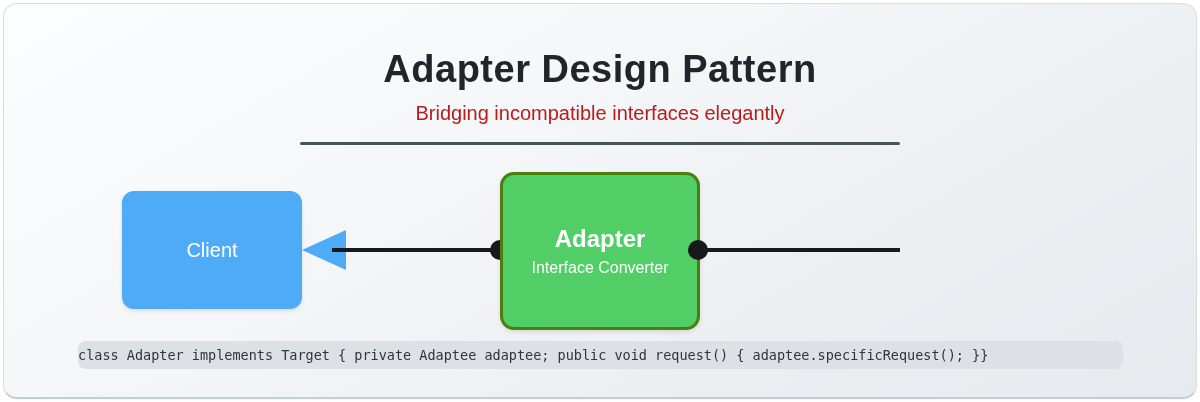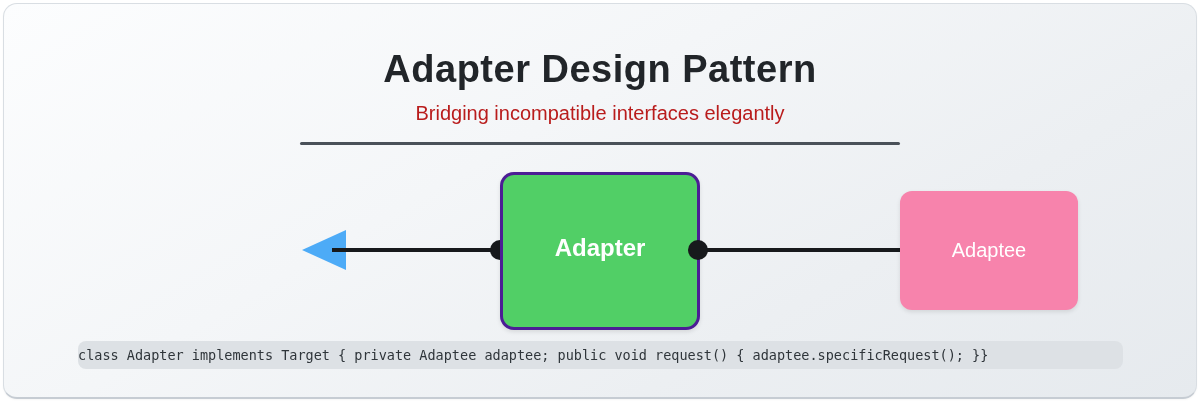--- a/index.html
+++ b/index.html
@@ -23,21 +23,21 @@
   .divider{
     position:absolute;left:300px;top:142px;width:600px;height:3px;
     background:#4a5159;border-radius:2px;
   }
   .node{
     position:absolute;display:flex;flex-direction:column;
     align-items:center;justify-content:center;color:#ffffff;
     box-shadow:0 2px 4px rgba(0,0,0,0.10);
   }
   .node-client{left:122px;top:191px;width:180px;height:118px;background:#4dabf7;border-radius:12px;}
-  .node-adapter{left:500px;top:172px;width:200px;height:158px;background:#51cf66;border:3px solid #4c1d95;border-radius:14px;box-sizing:border-box;}
+  .node-adapter{left:500px;top:172px;width:200px;height:158px;background:#51cf66;border:3px solid #4d7c0f;border-radius:14px;box-sizing:border-box;}
   .node-adaptee{left:900px;top:191px;width:178px;height:119px;background:#f783ac;border-radius:12px;}
   .node-label{font-size:20px;}
   .node-label-main{font-size:24px;font-weight:bold;margin-bottom:6px;}
   .node-sublabel{font-size:16px;}
   .connector{position:absolute;top:248px;height:4px;background:#17191c;}
   .connector-left{left:332px;width:168px;}
   .connector-right{left:698px;width:202px;}
   .arrowhead-left{
     position:absolute;left:302px;top:230px;width:0;height:0;
     border-top:20px solid transparent;border-bottom:20px solid transparent;
@@ -59,32 +59,33 @@
 </head>
 <body>
 
 <div class="stage">
   <div class="card"></div>
 
   <div class="title">Adapter Design Pattern</div>
   <div class="subtitle">Bridging incompatible interfaces elegantly</div>
   <div class="divider"></div>
 
+  <div class="node node-client">
+    <div class="node-label">Client</div>
+  </div>
 
   <div class="arrowhead-left"></div>
   <div class="connector connector-left"></div>
   <div class="dot dot-left"></div>
 
   <div class="node node-adapter">
     <div class="node-label-main">Adapter</div>
+    <div class="node-sublabel">Interface Converter</div>
   </div>
 
   <div class="connector connector-right"></div>
   <div class="dot dot-right"></div>
 
-  <div class="node node-adaptee">
-    <div class="node-label">Adaptee</div>
-  </div>
 
   <div class="codebar">
     <code>class Adapter implements Target { private Adaptee adaptee; public void request() { adaptee.specificRequest(); }}</code>
   </div>
 </div>
 
 </body></html>

